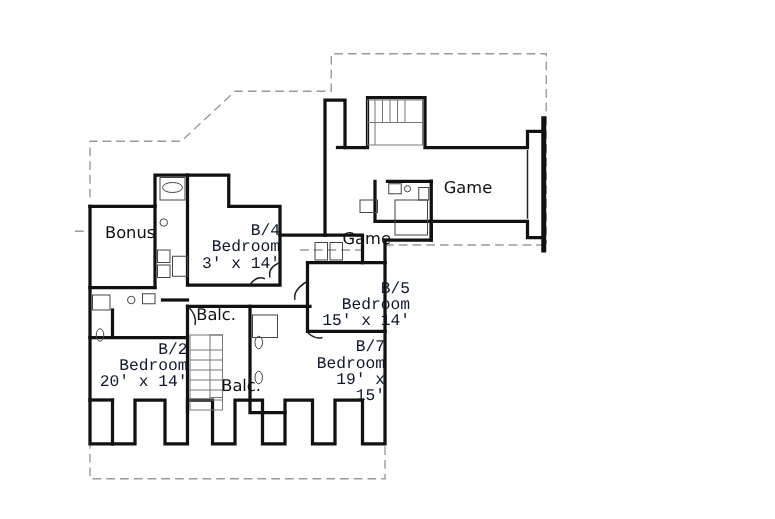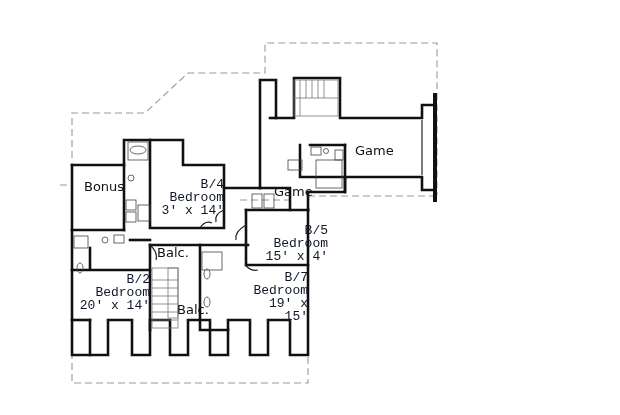--- a/index.html
+++ b/index.html
@@ -112,21 +112,21 @@
 
 <div class="room-lbl" style="left:158px;top:178px;width:66px;">
   <div>B/4</div>
   <div>Bedroom</div>
   <div>3' x 14'</div>
 </div>
 
 <div class="room-lbl" style="left:246px;top:224px;width:82px;">
   <div>B/5</div>
   <div>Bedroom</div>
-  <div>15' x 4'</div>
+  <div>15' x 14'</div>
 </div>
 
 <div class="room-lbl" style="left:76px;top:273px;width:74px;">
   <div>B/2</div>
   <div>Bedroom</div>
   <div>20' x 14'</div>
 </div>
 
 <div class="room-lbl" style="left:238px;top:271px;width:70px;">
   <div>B/7</div>

